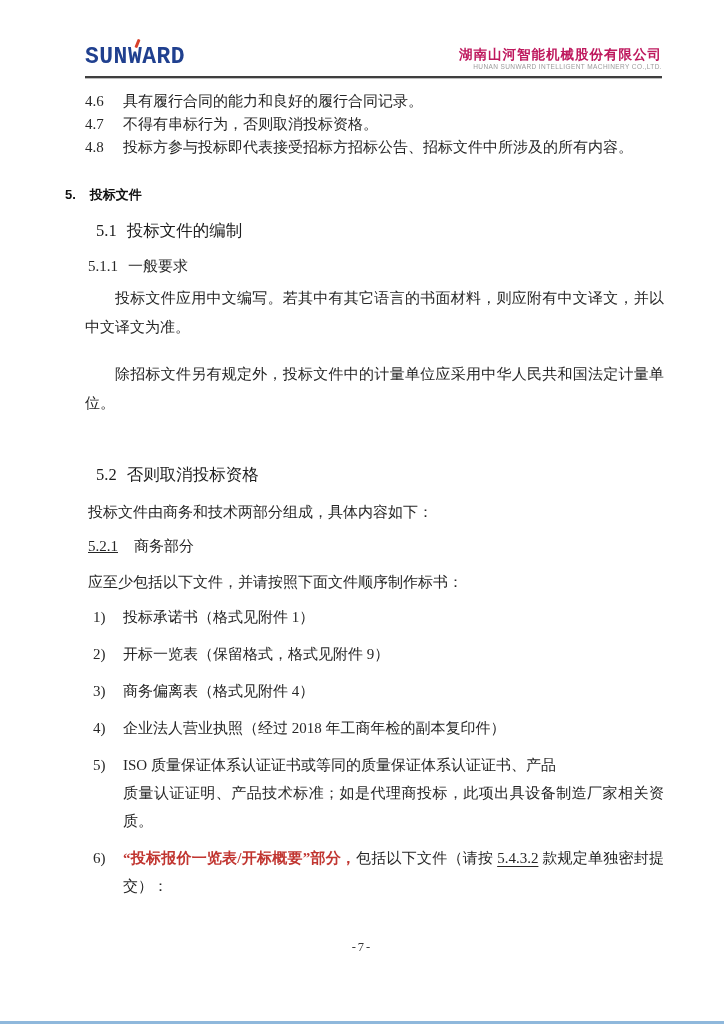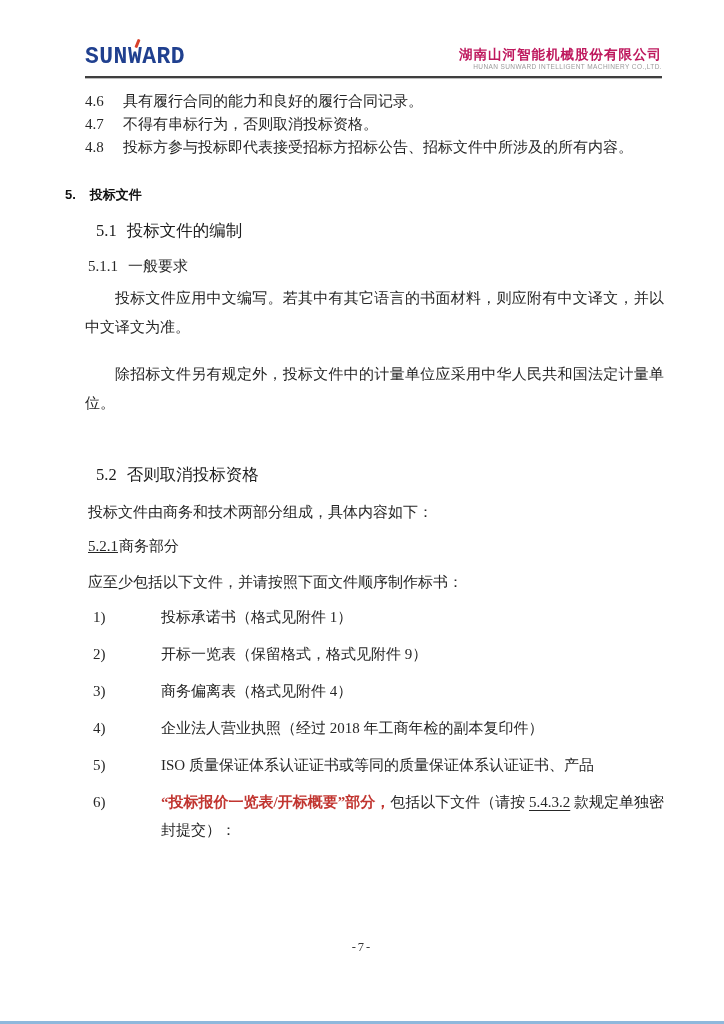--- a/index.html
+++ b/index.html
@@ -48,21 +48,21 @@
   .h3 .num{margin-right:10px;}
   .para{margin-top:8px;text-indent:2em;text-align:justify;line-height:29px;}
   .red{color:#c13530;}
   .bold{font-weight:700;}
   .uline{text-decoration:underline;text-underline-offset:3px;}
   .gap-lg{height:30px;}
   .plain-line{margin:14px 0 0 3px;line-height:24px;}
   .list{margin-top:4px;}
   .li{display:flex;margin-top:9px;line-height:28px;margin-left:8px;}
   .li .num{flex:none;width:30px;}
-  .li .li-text{flex:1;text-align:justify;margin-left:38px;}
+  .li .li-text{flex:1;text-align:justify;}
   .li .second-line{display:block;}
   
   .footer{
     position:absolute;left:0;right:0;top:940px;text-align:center;
     font-size:12.5px;color:#333;letter-spacing:2px;
   }
   .bottom-line{position:absolute;left:0;right:0;bottom:0;height:3px;background:#8fb8dc;}
 </style>
 </head>
 <body>
@@ -114,21 +114,21 @@
 
     <div class="gap-lg"></div>
 
     <div class="h2">
       <span class="num">5.2</span><span>否则取消投标资格</span>
     </div>
 
     <div class="plain-line">投标文件由商务和技术两部分组成，具体内容如下：</div>
 
     <div class="h3" style="margin-top:13px;">
-      <span class="num" style="margin-right:1px;text-decoration:underline;">5.2.1</span><span>商务部分</span>
+      <span class="num" style="margin-right:16px;text-decoration:underline;">5.2.1</span><span>商务部分</span>
     </div>
 
     <div class="plain-line">应至少包括以下文件，并请按照下面文件顺序制作标书：</div>
 
     <div class="list">
 
       <div class="li">
         <span class="num">1)</span>
         <span class="li-text">投标承诺书（格式见附件 1）</span>
       </div>
@@ -145,20 +145,21 @@
 
       <div class="li">
         <span class="num">4)</span>
         <span class="li-text">企业法人营业执照（经过 2018 年工商年检的副本复印件）</span>
       </div>
 
       <div class="li">
         <span class="num">5)</span>
         <span class="li-text">
             <span class="second-line">ISO 质量保证体系认证证书或等同的质量保证体系认证证书、产品</span>
+            <span class="second-line">质量认证证明、产品技术标准；如是代理商投标，此项出具设备制造厂家相关资质。</span>
           </span>
       </div>
 
       <div class="li">
         <span class="num">6)</span>
         <span class="li-text"><span class="red bold">“投标报价一览表/开标概要”部分，</span><span>包括以下文件（请按 </span><span class="uline">5.4.3.2</span><span> 款规定单独密封提交）：</span></span>
       </div>
 
     </div>
   </div>

